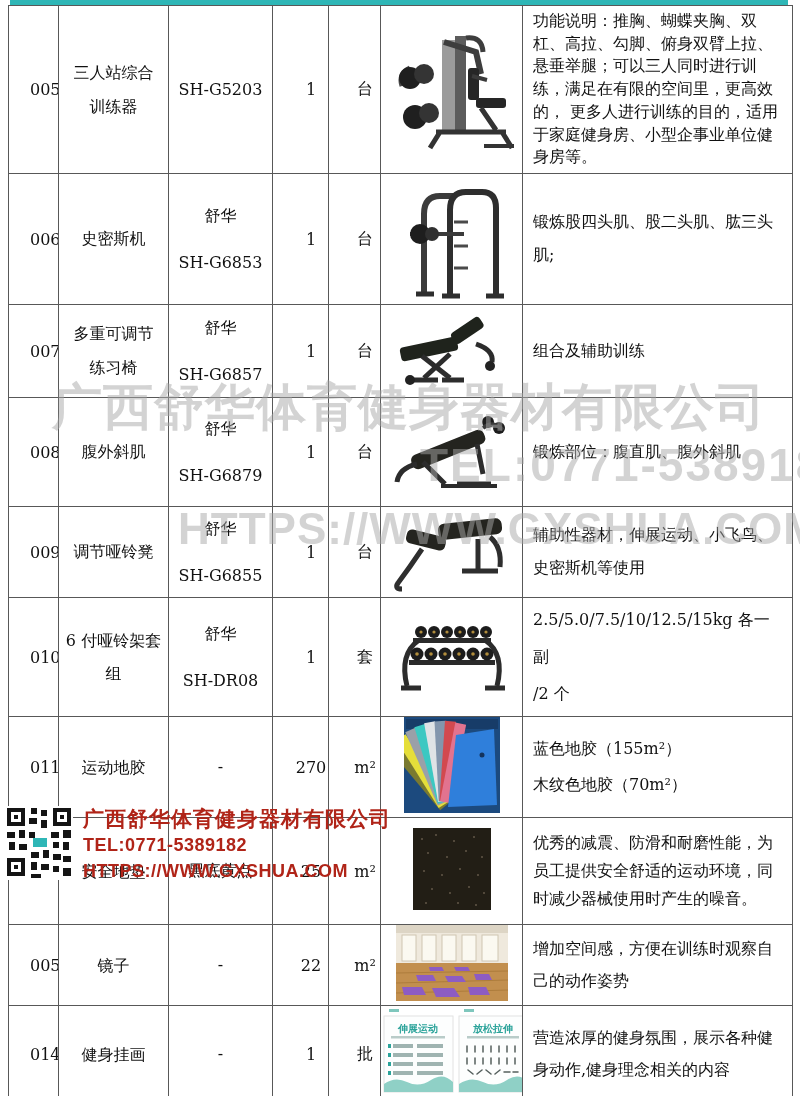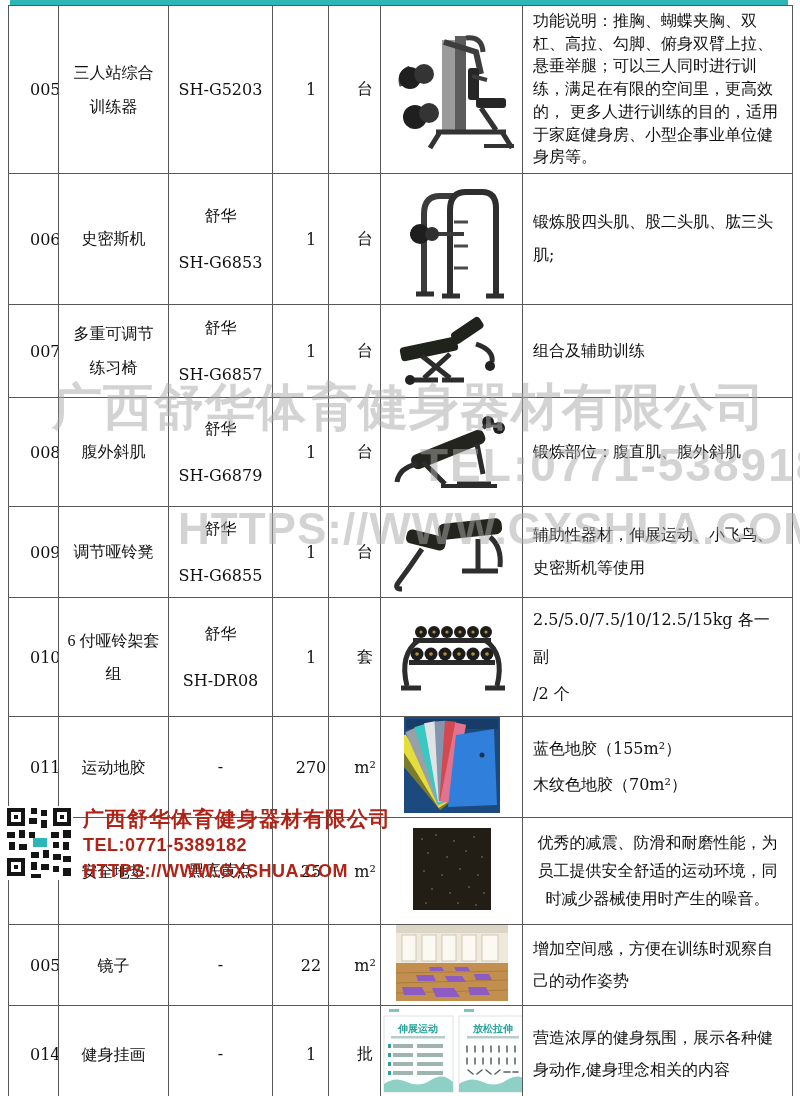--- a/index.html
+++ b/index.html
@@ -3,35 +3,35 @@
 <meta charset="utf-8">
 <style>
   * { margin:0; padding:0; box-sizing:border-box; }
   body { background:#ffffff; font-family:"DejaVu Serif", serif; }
   .page { position:relative; width:800px; height:1096px; background:#fff; overflow:hidden; }
   .top-strip { position:absolute; left:10px; top:0; width:778px; height:5px; background:#2eb6b6; z-index:2; }
   .doc { position:absolute; left:8px; top:5px; width:784px; z-index:1; }
   table { border-collapse:collapse; table-layout:fixed; width:784px; }
   td { border:1px solid #585858; vertical-align:middle; font-size:16px; color:#111; overflow:hidden; }
   .c-no, .c-qty, .c-unit { text-align:center;padding-left:21px; }
-  .c-name { text-align:center; white-space:pre-line; line-height:2.1; padding:0 4px;font-family:Liberation Serif, serif; }
+  .c-name { text-align:center; white-space:pre-line; line-height:2.1; padding:0 4px; }
   .c-model { text-align:center; line-height:1.25; }
   .c-model .brand:not(:empty) { margin-bottom:27px; }
   .c-model .brand:empty { display:none; }
   .c-img { text-align:center; }
   .c-img .img-wrap { display:inline-block; line-height:0; }
   .c-desc { text-align:left; padding:4px 10px; line-height:2.05; white-space:pre-line; }
   .row-0 td { height:152px;margin-left:40px; } .row-0 .c-desc { line-height:1.42; }
   .row-1 td { height:130px; }
   .row-2 td { height:93px;  }
   .row-3 td { height:109px; }
   .row-4 td { height:88px;  }
   .row-5 td { height:90px;  } .row-5 .c-desc { line-height:2.3; }
   .row-6 td { height:77px;  } .row-6 .c-desc { line-height:2.3; }
-  .row-7 td { height:107px;text-align:center; } .row-7 .c-desc { line-height:1.75; }
+  .row-7 td { height:107px; } .row-7 .c-desc { line-height:1.75; }
   .row-8 td { height:70px;  }
   .row-9 td { height:76px;  }
   .watermark { position:absolute; z-index:3; pointer-events:none; white-space:nowrap;
                font-family:"Liberation Sans", sans-serif; font-weight:bold;
                color:rgba(168,168,168,0.5); }
   .wm-1 { left:52px;  top:374px; font-size:50px; letter-spacing:1px; }
   .wm-2 { left:420px; top:438px; font-size:46px; letter-spacing:2px; }
   .wm-3 { left:178px; top:504px; font-size:44px; letter-spacing:1px; }
   .logo-block { position:absolute; left:5px; top:806px; z-index:4; display:flex; align-items:flex-start; }
   .logo-text { margin-left:10px; font-family:"Liberation Sans", sans-serif; font-weight:bold; color:#b02418; }

